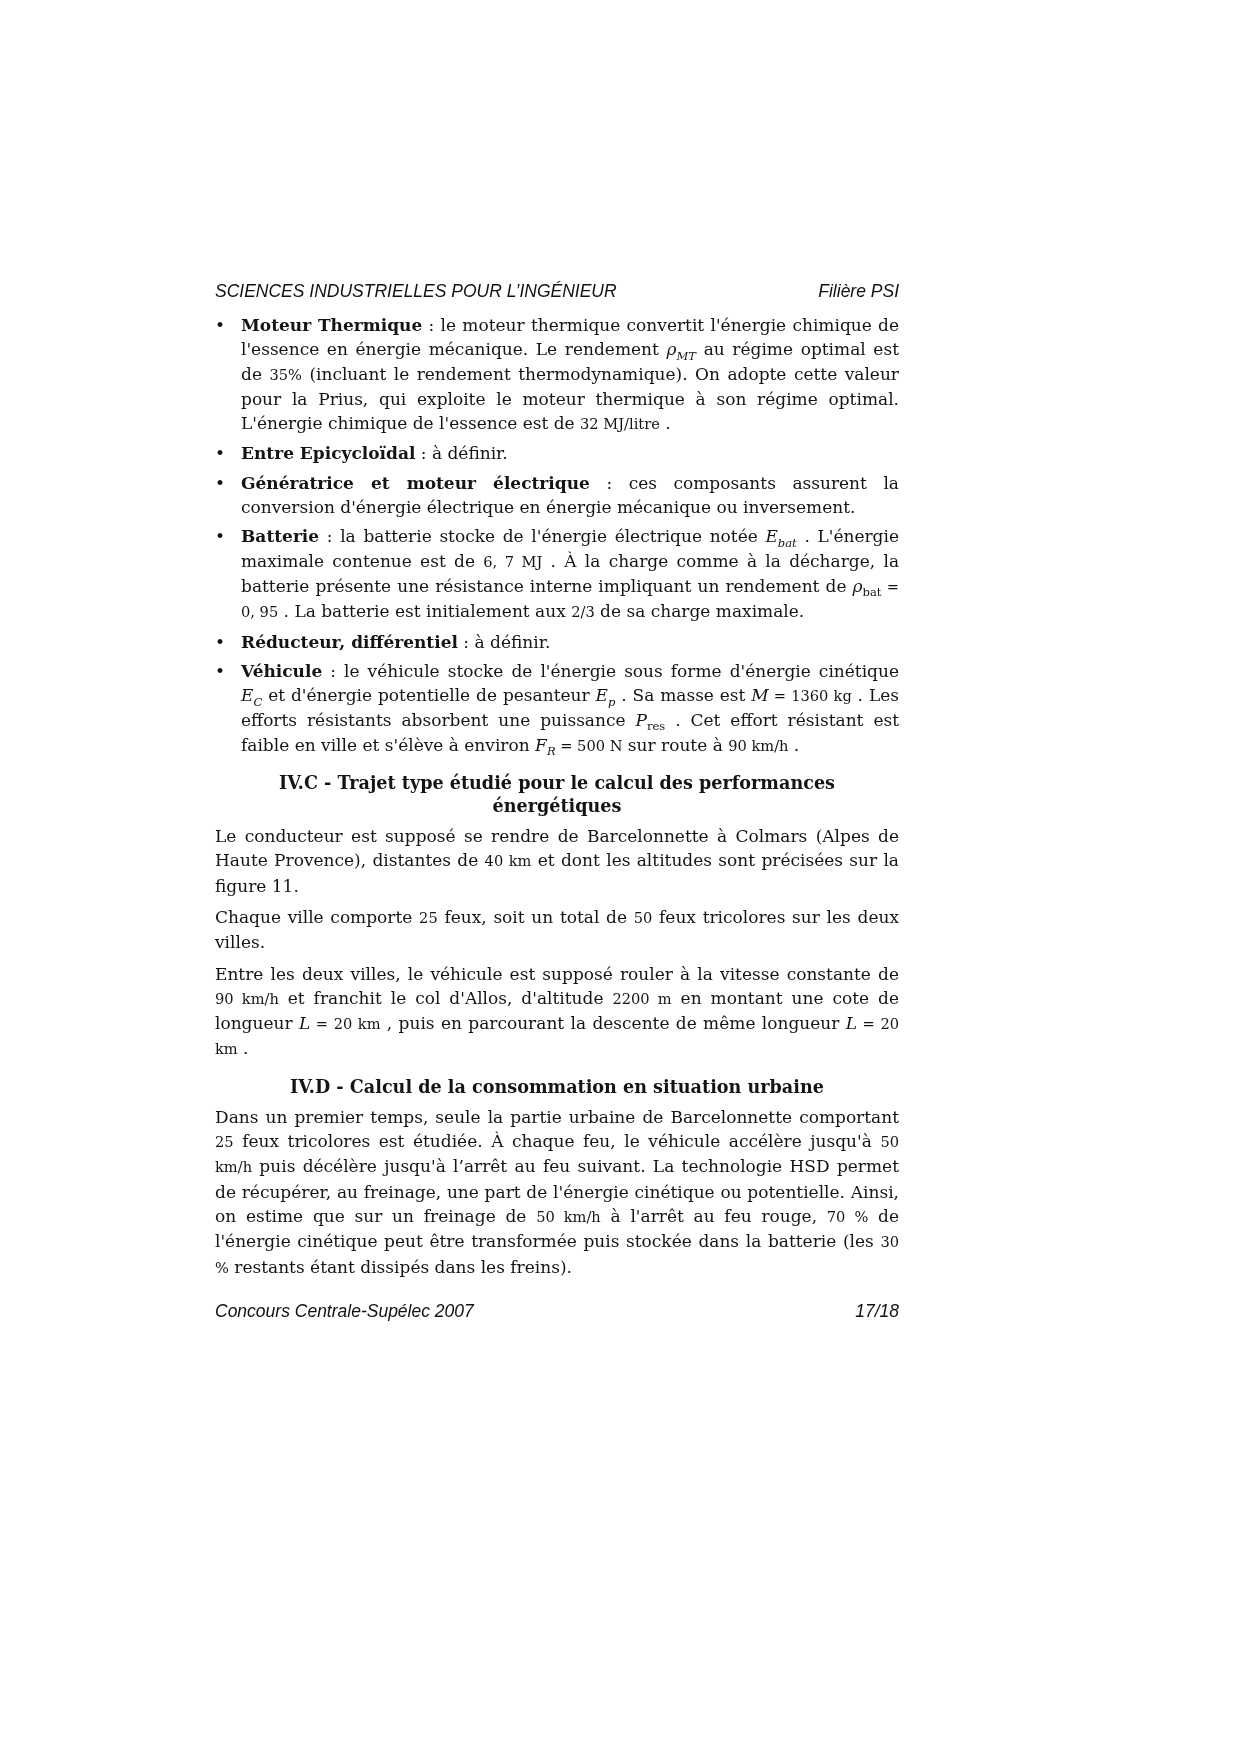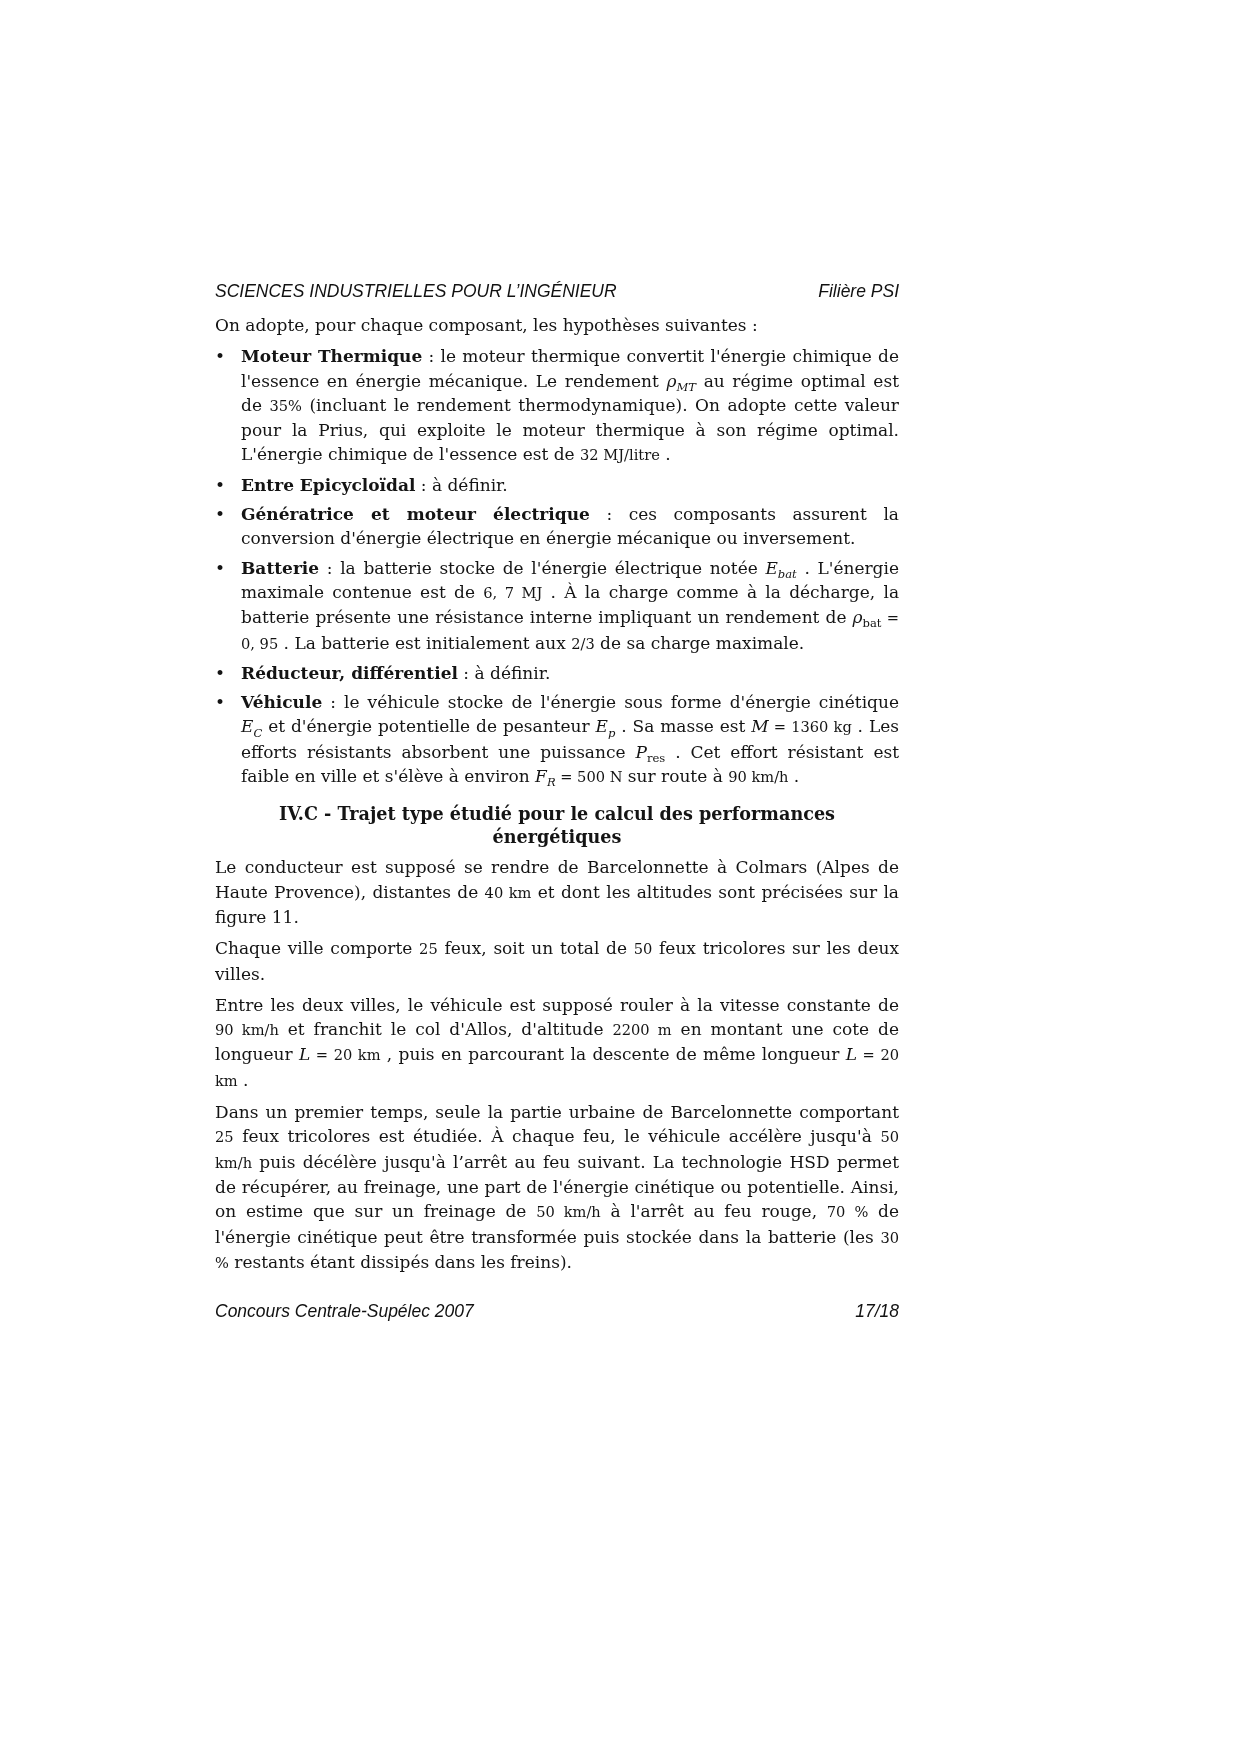--- a/index.html
+++ b/index.html
@@ -39,21 +39,20 @@
 </head>
 <body>
 
 <div class="page">
   <div class="content">
     <div class="header">
       <span class="hl">SCIENCES INDUSTRIELLES POUR L’INGÉNIEUR</span>
       <span class="hr">Filière PSI</span>
     </div>
     <div class="blocks">
-        <div class="para"><span>On adopte, pour chaque composant, les hypothèses suivantes :</span></div>
         <div class="bullet">
           <span class="marker">•</span>
           <div class="bcontent"><span class="b">Moteur Thermique</span><span> : le moteur thermique convertit l'énergie chimique de l'essence en énergie mécanique. Le rendement </span><span class="v">ρ</span><sub class="v">MT</sub><span> au régime optimal est de </span><span class="m">35%</span><span> (incluant le rendement thermodynamique). On adopte cette valeur pour la Prius, qui exploite le moteur thermique à son régime optimal. L'énergie chimique de l'essence est de </span><span class="m">32 MJ/litre</span><span> .</span></div>
         </div>
         <div class="bullet">
           <span class="marker">•</span>
           <div class="bcontent"><span class="b">Entre Epicycloïdal</span><span> : à définir.</span></div>
         </div>
         <div class="bullet">
           <span class="marker">•</span>
@@ -68,20 +67,21 @@
           <div class="bcontent"><span class="b">Réducteur, différentiel</span><span> : à définir.</span></div>
         </div>
         <div class="bullet">
           <span class="marker">•</span>
           <div class="bcontent"><span class="b">Véhicule</span><span> : le véhicule stocke de l'énergie sous forme d'énergie cinétique </span><span class="v">E</span><sub class="v">C</sub><span> et d'énergie potentielle de pesanteur </span><span class="v">E</span><sub class="v">p</sub><span> . Sa masse est </span><span class="v">M</span><span class="m"> = 1360 kg</span><span> . Les efforts résistants absorbent une puissance </span><span class="v">P</span><sub>res</sub><span> . Cet effort résistant est faible en ville et s'élève à environ </span><span class="v">F</span><sub class="v">R</sub><span class="m"> = 500 N</span><span> sur route à </span><span class="m">90 km/h</span><span> .</span></div>
         </div>
         <div class="heading"><span>IV.C - Trajet type étudié pour le calcul des performances énergétiques</span></div>
         <div class="para"><span>Le conducteur est supposé se rendre de Barcelonnette à Colmars (Alpes de Haute Provence), distantes de </span><span class="m">40 km</span><span> et dont les altitudes sont précisées sur la figure 11.</span></div>
         <div class="para"><span>Chaque ville comporte </span><span class="m">25</span><span> feux, soit un total de </span><span class="m">50</span><span> feux tricolores sur les deux villes.</span></div>
         <div class="para"><span>Entre les deux villes, le véhicule est supposé rouler à la vitesse constante de </span><span class="m">90 km/h</span><span> et franchit le col d'Allos, d'altitude </span><span class="m">2200 m</span><span> en montant une cote de longueur </span><span class="v">L</span><span class="m"> = 20 km</span><span> , puis en parcourant la descente de même longueur </span><span class="v">L</span><span class="m"> = 20 km</span><span> .</span></div>
+        <div class="heading"><span>IV.D - Calcul de la consommation en situation urbaine</span></div>
         <div class="para"><span>Dans un premier temps, seule la partie urbaine de Barcelonnette comportant </span><span class="m">25</span><span> feux tricolores est étudiée. À chaque feu, le véhicule accélère jusqu'à </span><span class="m">50 km/h</span><span> puis décélère jusqu'à l’arrêt au feu suivant. La technologie HSD permet de récupérer, au freinage, une part de l'énergie cinétique ou potentielle. Ainsi, on estime que sur un freinage de </span><span class="m">50 km/h</span><span> à l'arrêt au feu rouge, </span><span class="m">70 %</span><span> de l'énergie cinétique peut être transformée puis stockée dans la batterie (les </span><span class="m">30 %</span><span> restants étant dissipés dans les freins).</span></div>
       </div>
   </div>
   <div class="footer">
     <span>Concours Centrale-Supélec 2007</span>
     <span>17/18</span>
   </div>
 </div>
 
 </body></html>

